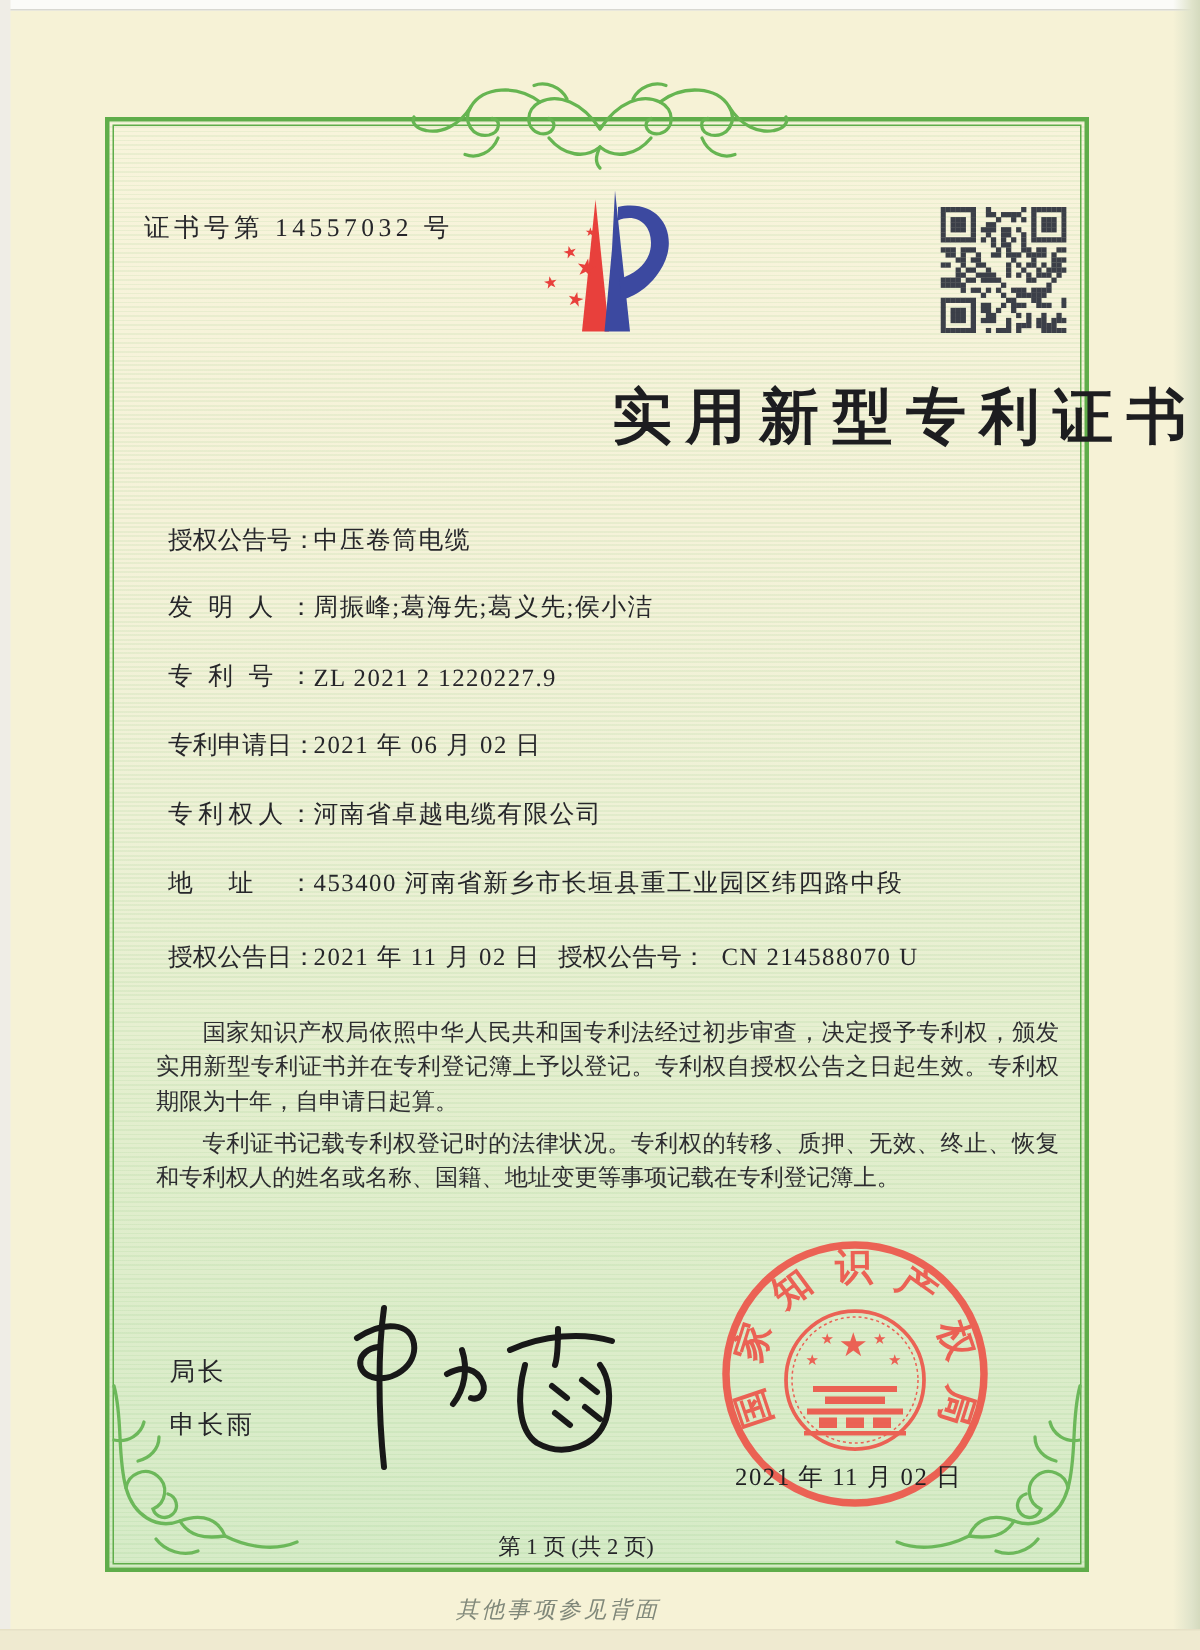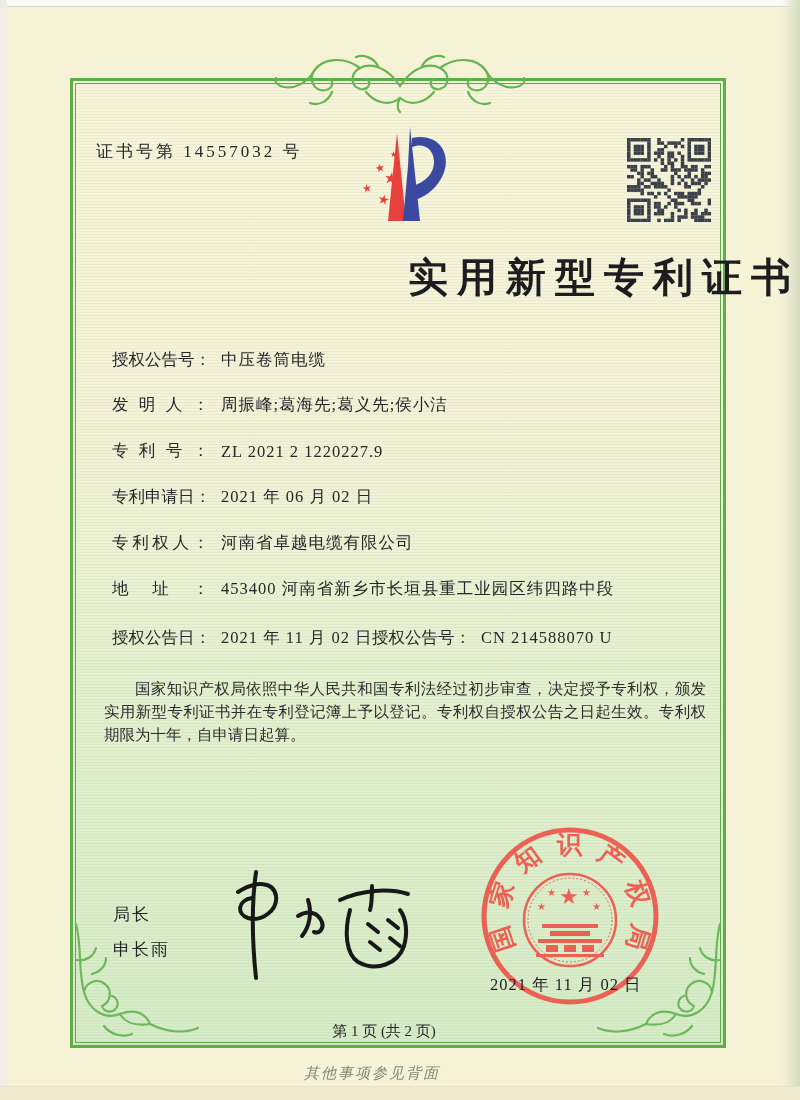--- a/index.html
+++ b/index.html
@@ -38,21 +38,21 @@
     position:absolute;left:0;right:0;top:250px;text-align:right;
     font-size:40px;font-weight:bold;letter-spacing:9px;text-indent:9px;color:#1d1d20;
   }
 
   
   .fld{position:absolute;left:112px;font-size:16.5px;white-space:nowrap;}
   .fld .lb{
     display:inline-block;width:97px;vertical-align:bottom;
     text-align:justify;text-align-last:justify;-moz-text-align-last:justify;
   }
-  .fld .vl{margin-left:12px;letter-spacing:1px;font-family:Liberation Serif, serif;}
+  .fld .vl{margin-left:0;letter-spacing:1px;font-family:Liberation Serif, serif;}
   .fld2{position:absolute;left:372px;font-size:16.5px;white-space:nowrap;}
   .fld2 .lb{display:inline-block;width:97px;text-align:justify;text-align-last:justify;-moz-text-align-last:justify;}
   .fld2 .vl{margin-left:12px;letter-spacing:1px;}
 
   
   .paras{position:absolute;left:104px;top:661px;width:602px;font-size:15.5px;line-height:23px;text-align:justify;color:#2d2d30;margin-top:16px;}
   .paras p{margin:0 0 5px 0;text-indent:2em;}
 
   
   .sig-role{position:absolute;left:113px;top:903px;font-size:17px;letter-spacing:2px;}
@@ -462,20 +462,21 @@
 </div>
 <div class="fld" style="top:627px">
   <span class="lb">授权公告日：</span><span class="vl">2021 年 11 月 02 日</span>
 </div>
 <div class="fld2" style="top:627px">
   <span class="lb">授权公告号：</span><span class="vl">CN 214588070 U</span>
 </div>
 
 <div class="paras">
   <p>国家知识产权局依照中华人民共和国专利法经过初步审查，决定授予专利权，颁发实用新型专利证书并在专利登记簿上予以登记。专利权自授权公告之日起生效。专利权期限为十年，自申请日起算。</p>
+  <p>专利证书记载专利权登记时的法律状况。专利权的转移、质押、无效、终止、恢复和专利权人的姓名或名称、国籍、地址变更等事项记载在专利登记簿上。</p>
 </div>
 
 <div class="sig-role">局长</div>
 <div class="sig-name">申长雨</div>
 
 <svg class="signature" width="210" height="118" viewBox="0 0 210 118">
   <g fill="none" stroke="#181818" stroke-width="4" stroke-linecap="round" stroke-linejoin="round">
     <path d="M34,6 C30,34 30,74 34,112"></path>
     <path d="M16,26 C34,14 52,16 54,30 C56,44 40,56 26,52 C14,48 16,34 30,32"></path>
     <path d="M86,34 C90,46 88,60 80,70"></path>

